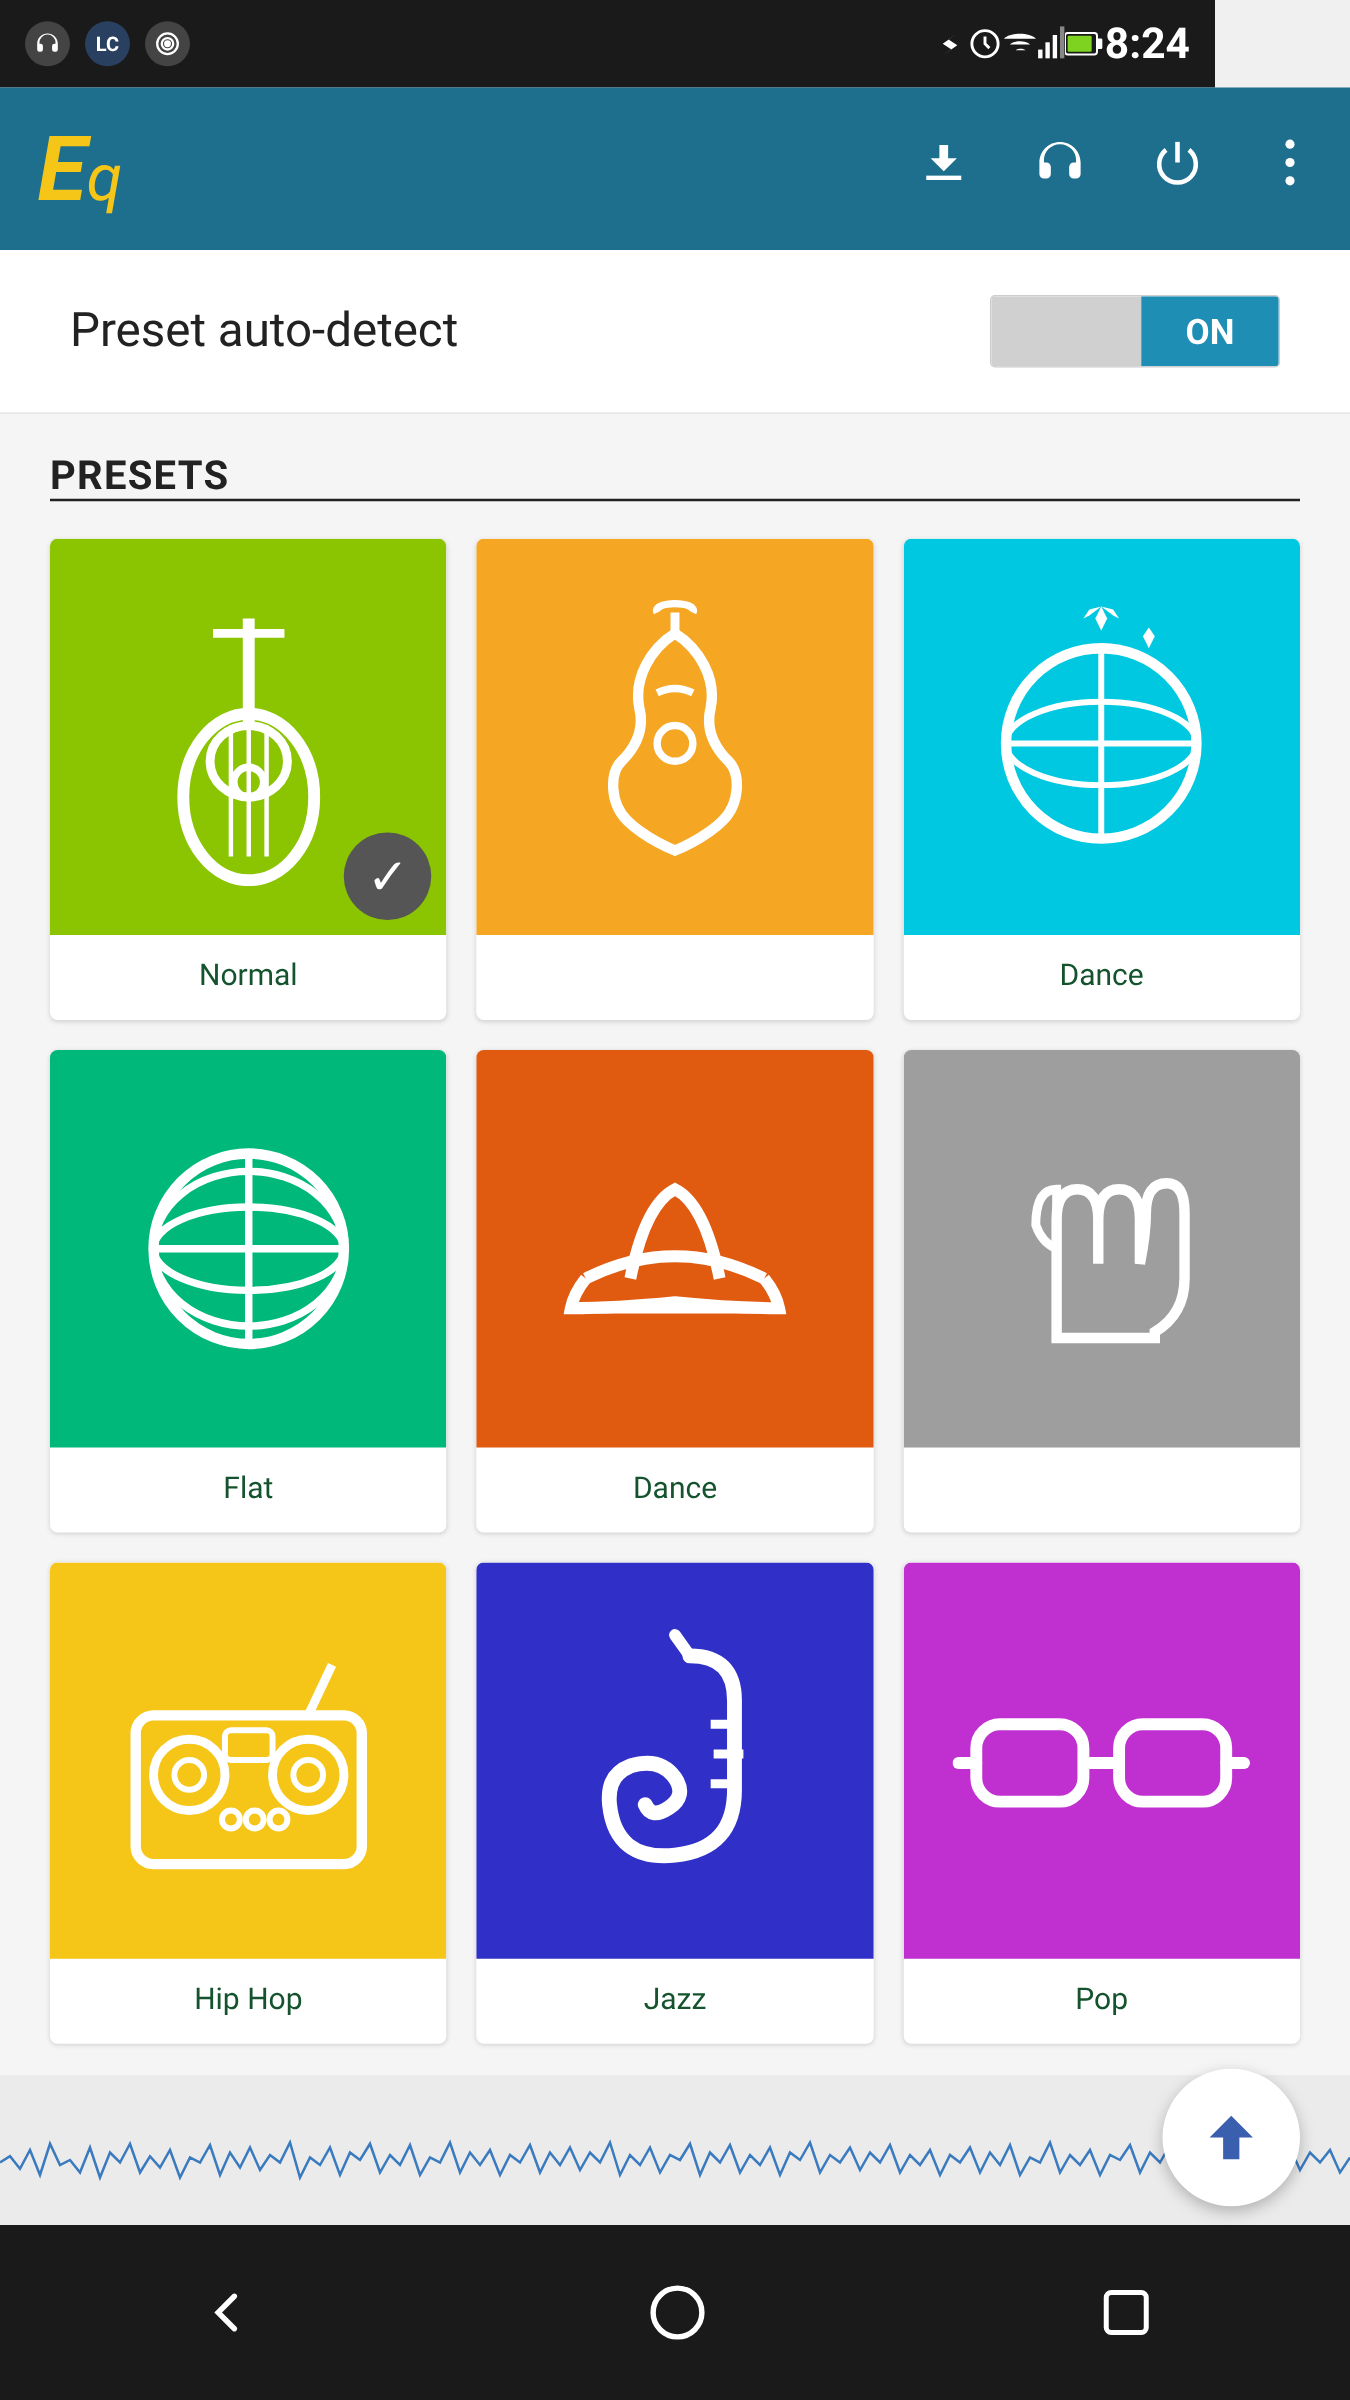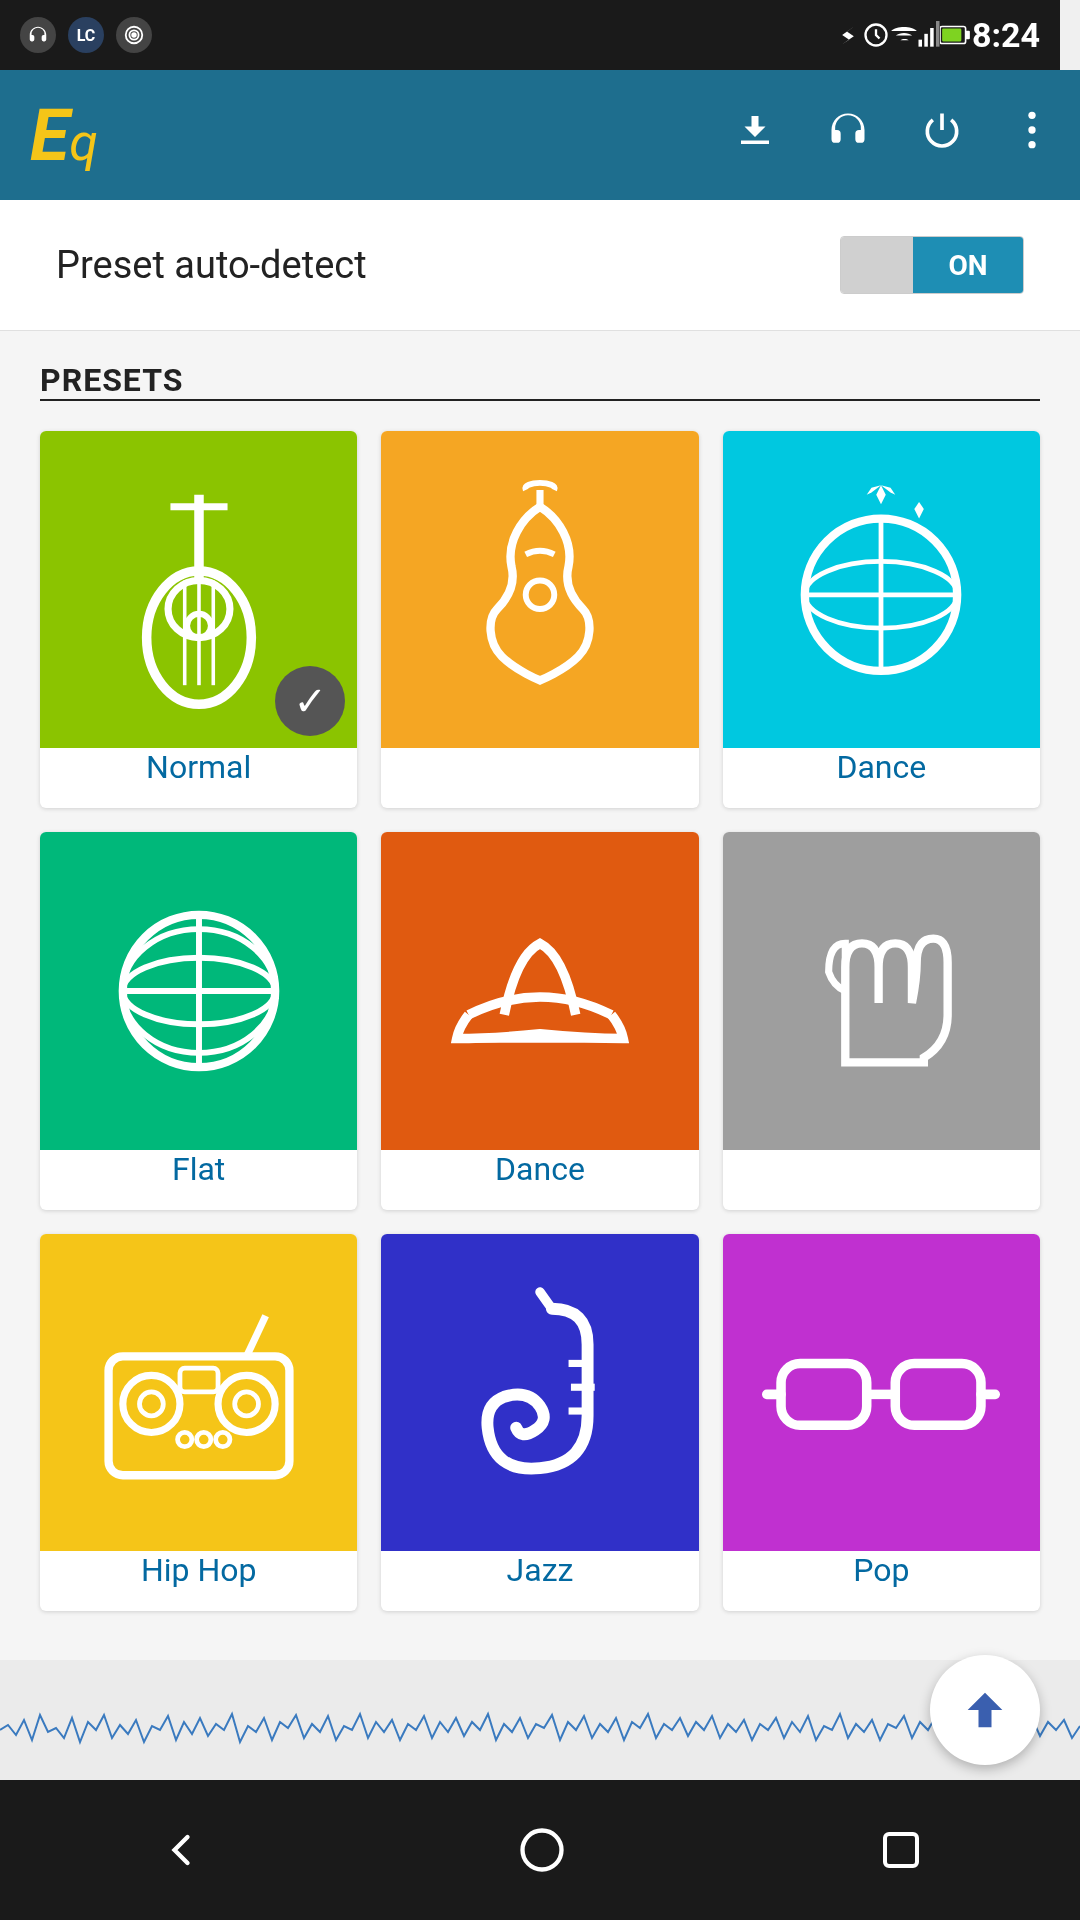--- a/index.html
+++ b/index.html
@@ -6,21 +6,21 @@
     body {
       width: 1080px;
       height: 1920px;
       font-family: 'Roboto', Arial, sans-serif;
       background: #f0f0f0;
       overflow: hidden;
     }
 
     
     #status-bar {
-      width: 1060px;
+      width: 972px;
       height: 70px;
       background: #1a1a1a;
       display: flex;
       align-items: center;
       justify-content: space-between;
       padding: 0 20px;
     }
     .status-left {
       display: flex;
       align-items: center;
@@ -104,21 +104,21 @@
       justify-content: space-between;
       border-bottom: 1px solid #e0e0e0;
     }
     .preset-label {
       font-size: 38px;
       color: #222;
     }
     .toggle-container {
       display: flex;
       align-items: center;
-      width: 184px;
+      width: 232px;
       height: 58px;
       border-radius: 4px;
       overflow: hidden;
       border: 1px solid #ccc;
     }
     .toggle-off {
       flex: 1;
       height: 100%;
       background: #d0d0d0;
     }
@@ -165,23 +165,23 @@
     }
     .preset-icon-wrap {
       width: 100%;
       aspect-ratio: 1;
       display: flex;
       align-items: center;
       justify-content: center;
       position: relative;
     }
     .preset-name {
-      padding: 0 0 22px;
-      font-size: 32px;
-      color: #0369a1;
+      padding: 18px 0 22px;
+      font-size: 24px;
+      color: #14532d;
       text-align: center;
     }
 
     
     .bg-green { background: #8bc400; }
     .bg-orange { background: #f5a623; }
     .bg-cyan { background: #00c8e0; }
     .bg-teal { background: #00b87a; }
     .bg-red-orange { background: #e05a10; }
     .bg-gray { background: #9e9e9e; }

